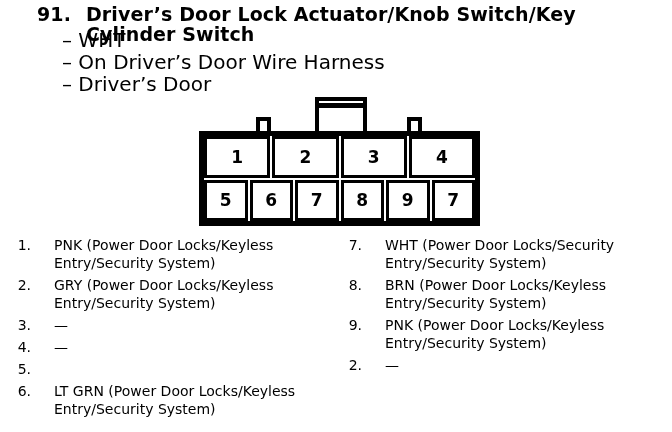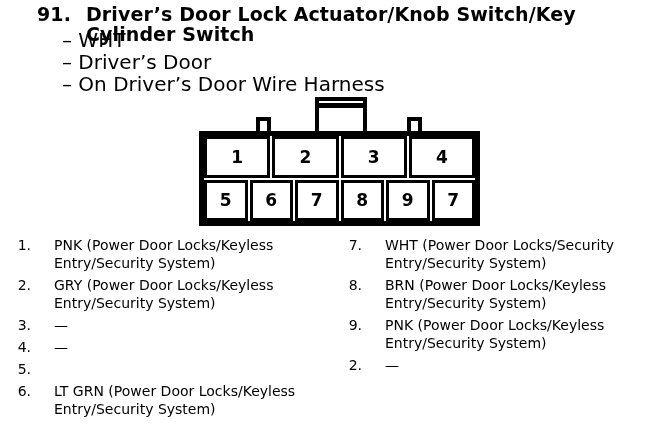--- a/index.html
+++ b/index.html
@@ -133,22 +133,22 @@
 </head>
 <body>
 
 <div class="title-row">
   <span class="entry-num">91.</span>
   <span>Driver’s Door Lock Actuator/Knob Switch/Key Cylinder Switch</span>
 </div>
 
 <div class="attr-list">
   <div>– WHT</div>
+  <div>– On Driver’s Door Wire Harness</div>
   <div>– Driver’s Door</div>
-  <div>– On Driver’s Door Wire Harness</div>
 </div>
 
 <div class="connector-wrap">
   <div class="rib rib-left"></div>
   <div class="latch">
     <div class="latch-bar"></div>
   </div>
   <div class="rib rib-right"></div>
 
   <div class="connector-body">

